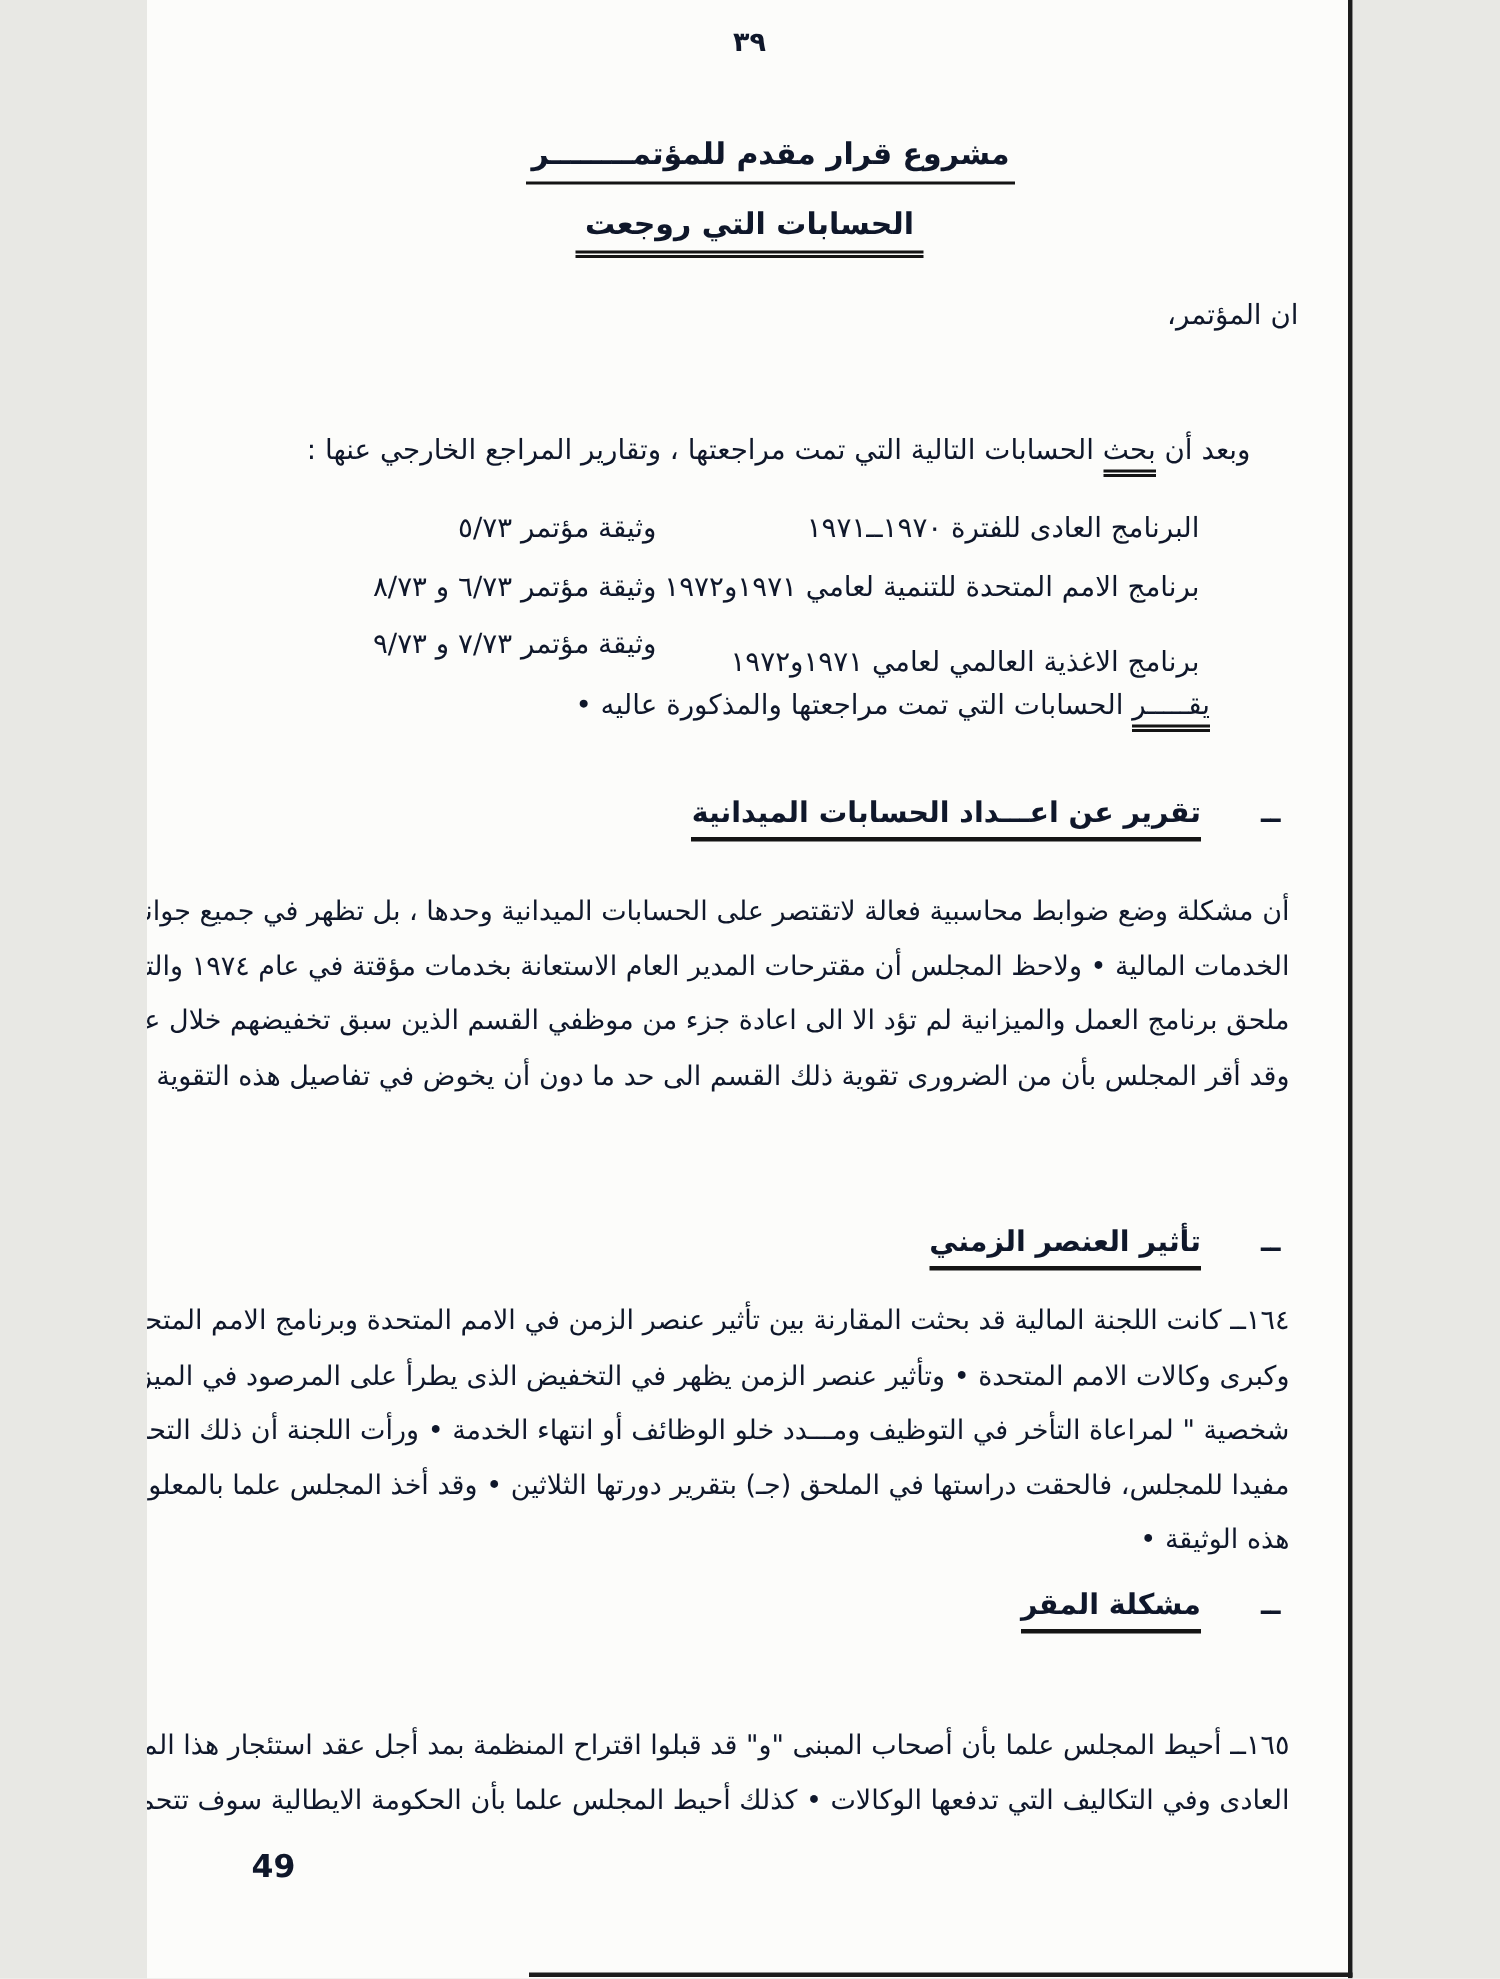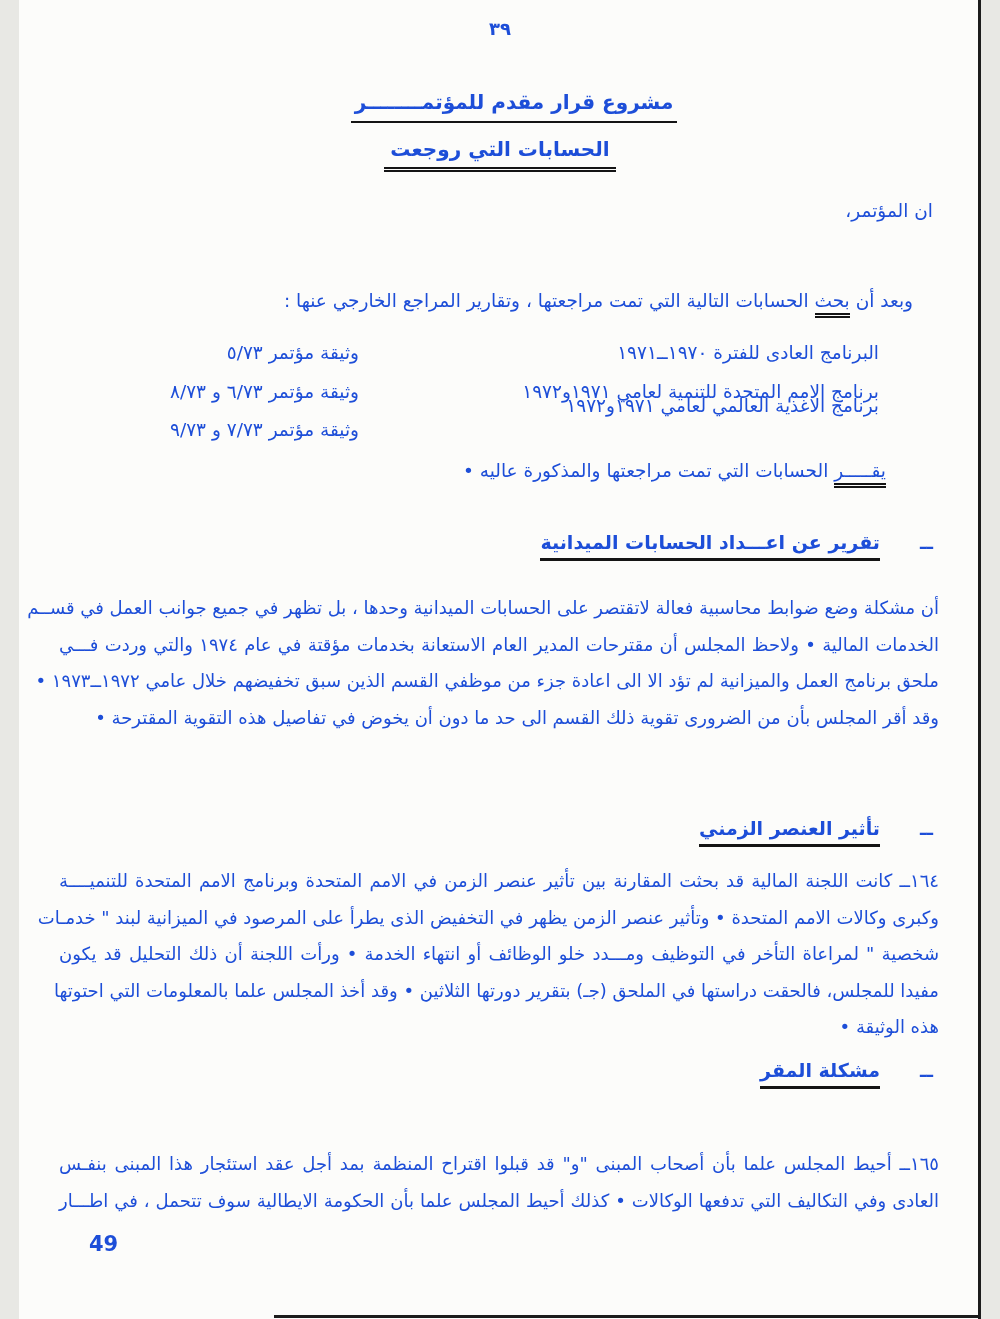--- a/index.html
+++ b/index.html
@@ -1,21 +1,21 @@
 <!DOCTYPE html>
 <html lang="ar"><head>
 <meta charset="utf-8">
 <style>
   html,body { margin:0; padding:0; background:#e8e8e4; }
   .page {
     position:relative;
-    width:962px; height:1319px;
+    width:804px; height:1319px;
     margin:0 auto;
     background:#fcfcfa;
-    color:#1d4ed8;
+    color:#0f172a;
     font-family:"DejaVu Sans", sans-serif;
     direction:rtl;
     overflow:hidden;
   }
   .abs { position:absolute; }
 
   
   .pn-top { top:18px; left:0; right:0; text-align:center; font-size:18px; font-weight:bold; letter-spacing:2px; }
 
   
@@ -64,34 +64,34 @@
 
   <div class="abs pn-top">٣٩</div>
 
   <div class="abs title-row t1pos">
     <span class="title-main">مشروع قرار مقدم للمؤتمــــــــر</span>
   </div>
   <div class="abs title-row t2pos">
     <span class="title-sub">الحسابات التي روجعت</span>
   </div>
 
-  <div class="abs pre-line" style="top:200px; right:48px;">ان المؤتمر،</div>
+  <div class="abs pre-line" style="top:200px; right:36px;">ان المؤتمر،</div>
 
 
   <div class="abs pre-line" style="top:290px; right:68px;">
     <span>وبعد أن </span><span class="du">بحث</span><span> الحسابات التالية التي تمت مراجعتها ، وتقارير المراجع الخارجي عنها :</span>
   </div>
 
   <div class="abs acc-name" style="top:342px; right:102px;">البرنامج العادى للفترة ١٩٧٠ــ١٩٧١</div>
   <div class="abs acc-doc" style="top:342px;">وثيقة مؤتمر ٥/٧٣</div>
 
   <div class="abs acc-name" style="top:381px; right:102px;">برنامج الامم المتحدة للتنمية لعامي ١٩٧١و١٩٧٢</div>
   <div class="abs acc-doc" style="top:381px;">وثيقة مؤتمر ٦/٧٣ و ٨/٧٣</div>
 
-  <div class="abs acc-name" style="top:395px; right:102px;">برنامج الاغذية العالمي لعامي ١٩٧١و١٩٧٢</div>
+  <div class="abs acc-name" style="top:431px; right:102px;">برنامج الاغذية العالمي لعامي ١٩٧١و١٩٧٢</div>
   <div class="abs acc-doc" style="top:419px;">وثيقة مؤتمر ٧/٧٣ و ٩/٧٣</div>
 
   <div class="abs pre-line" style="top:460px; right:95px;">
     <span class="du">يقـــــر</span><span> الحسابات التي تمت مراجعتها والمذكورة عاليه •</span>
   </div>
 
   <div class="abs sechead" style="top:531px;">
     <span class="sec-dash">ــ</span>
     <span class="sec-title">تقرير عن اعـــداد الحسابات الميدانية</span>
   </div>

